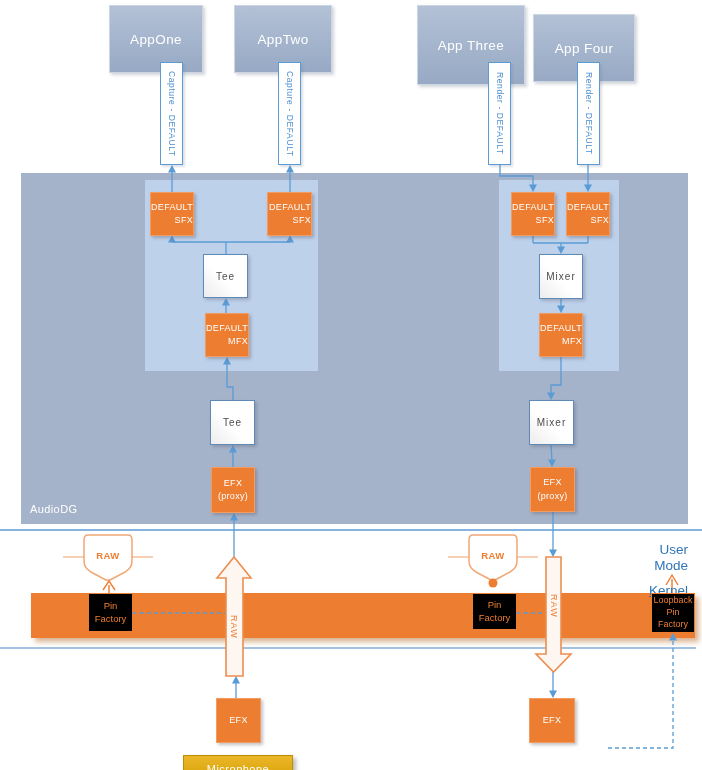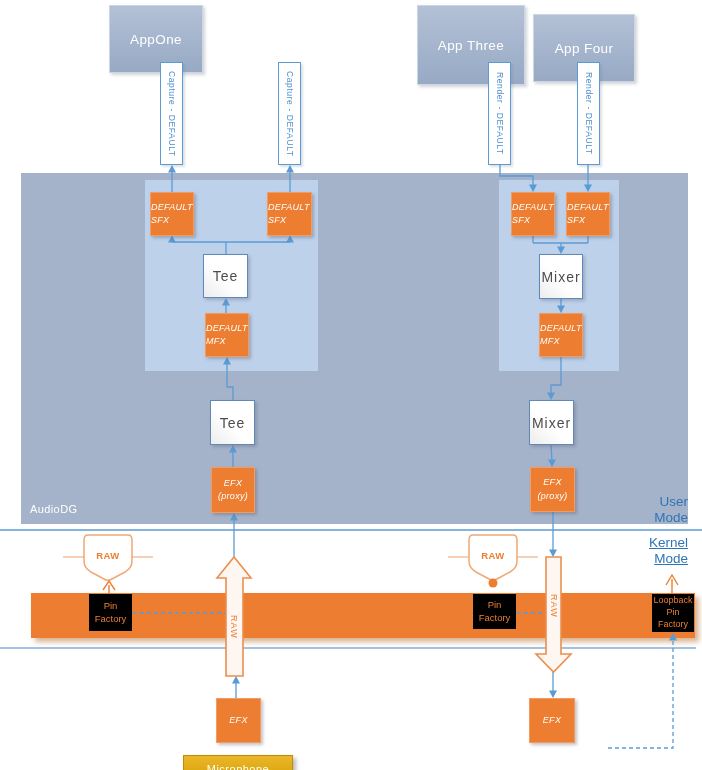--- a/index.html
+++ b/index.html
@@ -18,58 +18,61 @@
     background:#ffffff;border:1px solid #5b9bd5;color:#4e8fce;
     font-size:8.5px;letter-spacing:.6px;
     writing-mode:vertical-rl;box-shadow:2px 2px 2px rgba(120,130,150,.25);
   }
   .region{background:#a5b3ca;}
   .panel{background:#bdd1eb;}
   .obox{
     background:#ed7d31;border:1px solid #f09c62;color:#ffffff;
     font-size:9px;line-height:1.5;letter-spacing:.3px;
     box-shadow:2px 2px 3px rgba(90,80,90,.35);
-    display:flex;flex-direction:column;align-items:center;justify-content:center;text-align:left;font-style:italic;
+    display:flex;flex-direction:column;align-items:center;justify-content:center;text-align:right;
   }
   .wbox{
     background:linear-gradient(225deg,#ffffff 55%,#ececec 100%);
-    border:1px solid #5f8ab8;color:#4d4d4d;font-size:14px;letter-spacing:1px;
+    border:1px solid #5f8ab8;color:#4d4d4d;font-size:10px;letter-spacing:1px;
     box-shadow:2px 2px 3px rgba(90,90,110,.3);
   }
   .pinbox{
     background:#000000;border:1px solid #ed7d31;color:#ed7d31;
     font-size:9.5px;line-height:1.32;
     display:flex;align-items:center;justify-content:center;text-align:center;
   }
   .gold{
     background:linear-gradient(#ecb62a,#d3a000);border:1px solid #bd8f00;
     color:#ffffff;font-size:11px;letter-spacing:.5px;
     box-shadow:3px 3px 4px rgba(60,60,60,.35);
     margin-top:20px;
   }
   .bar{
     background:#ed7d31;
     box-shadow:4px 4px 5px rgba(190,120,60,.55);
   }
-  .mode-label{color:#2e75b6;font-size:13.5px;line-height:1.22;text-align:right;}
+  .mode-label{color:#2e75b6;font-size:13.5px;line-height:1.22;text-align:right;margin-top:48px;}
   .audiodg-label{color:#ffffff;font-size:11px;letter-spacing:.4px;}
   .vtext{
     writing-mode:vertical-rl;color:#ed7d31;font-size:9px;letter-spacing:1px;
     display:flex;align-items:center;justify-content:center;
   }
   .rawlab{color:#ed7d31;font-size:9.5px;font-weight:bold;letter-spacing:.5px;text-align:center;}
   svg{position:absolute;left:0;top:0;}
 </style>
 </head>
 <body>
 
 <div id="stage">
 
   <div class="abs app-box flexc" style="left:109px;top:5px;width:94px;height:68px;">
       <span>AppOne</span>
+    </div>
+  <div class="abs app-box flexc" style="left:234px;top:5px;width:98px;height:68px;">
+      <span>AppTwo</span>
     </div>
   <div class="abs app-box flexc" style="left:417px;top:5px;width:108px;height:80px;">
       <span>App Three</span>
     </div>
   <div class="abs app-box flexc" style="left:533px;top:14px;width:102px;height:68px;text-align:center;">
       <span>App Four</span>
     </div>
 
   <div class="abs region" style="left:21px;top:173px;width:667px;height:351px;"></div>
   <div class="abs panel" style="left:145px;top:180px;width:173px;height:191px;"></div>

